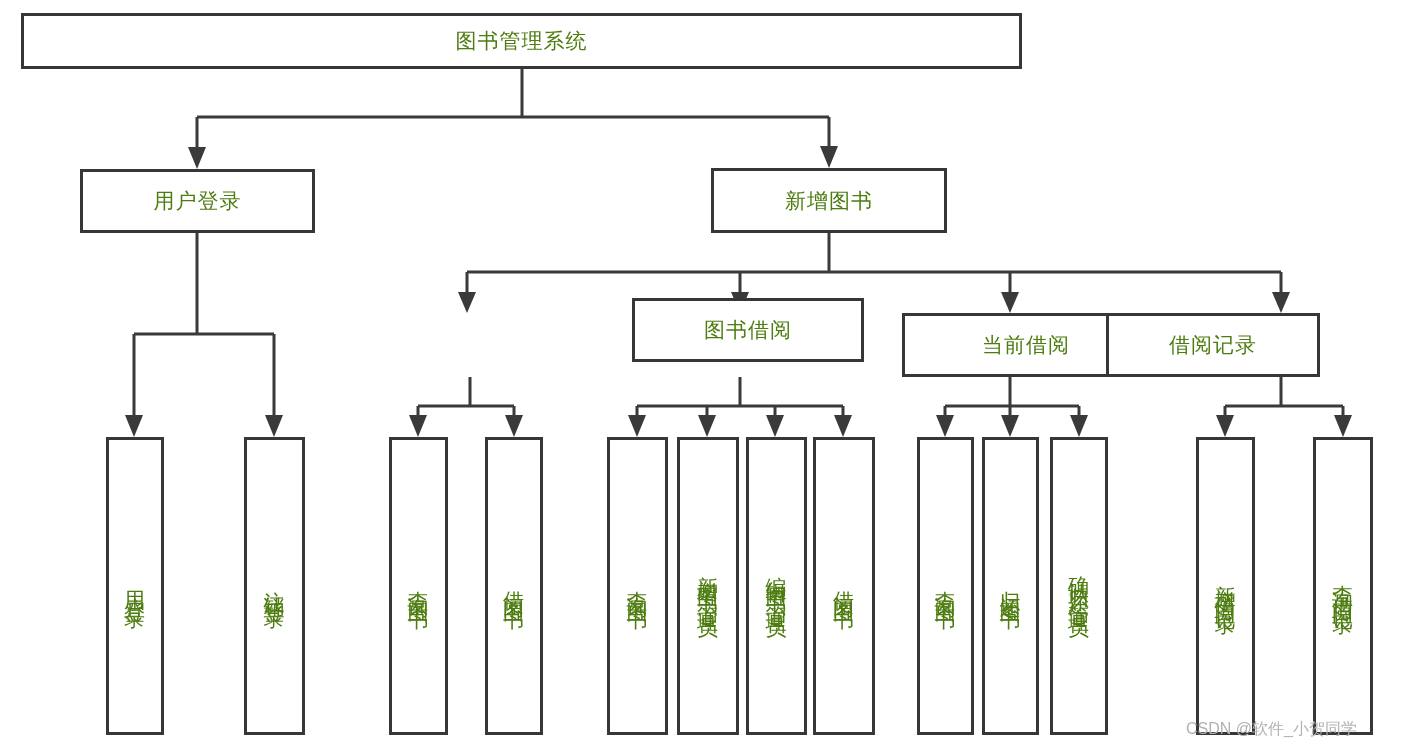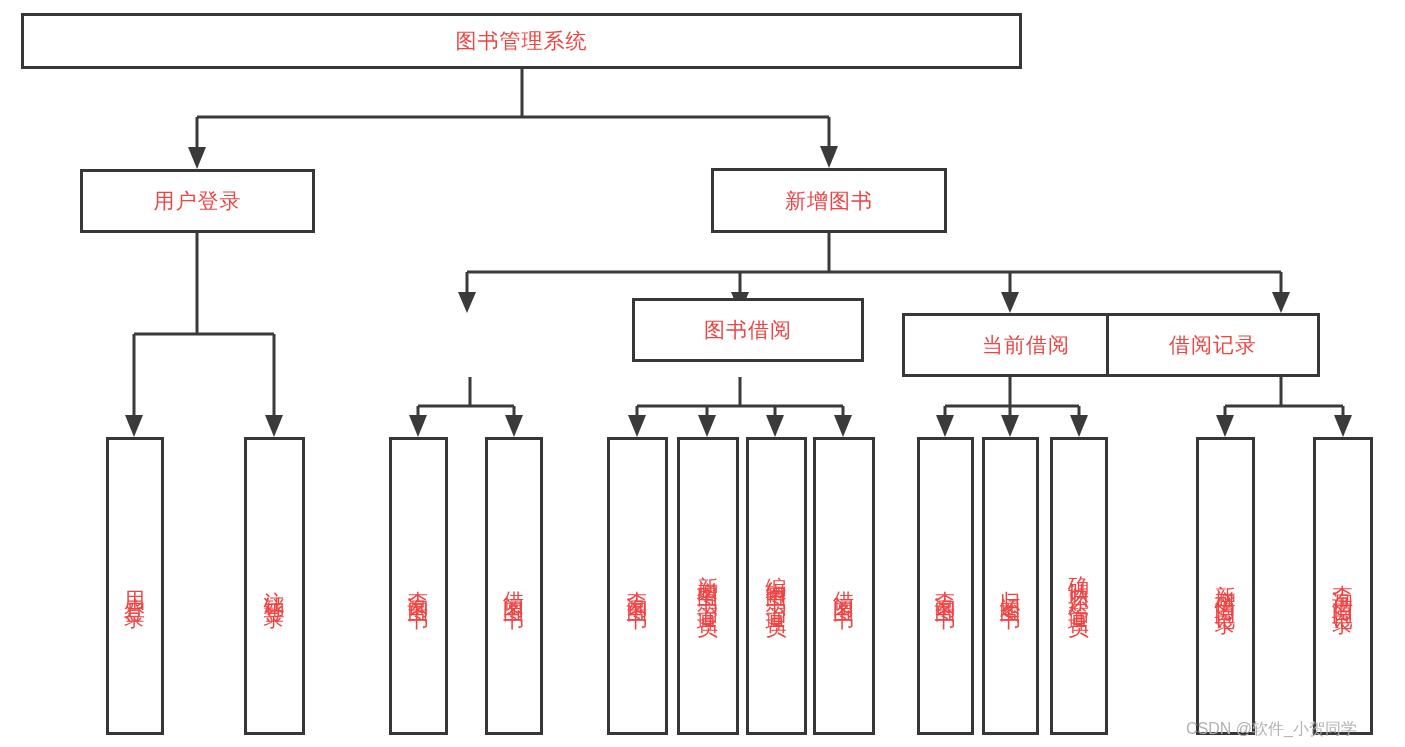--- a/index.html
+++ b/index.html
@@ -14,21 +14,21 @@
   .connector-svg {
     position: absolute;
     left: 0; top: 0;
     width: 1405px; height: 747px;
   }
   .box {
     position: absolute;
     box-sizing: border-box;
     border: 3px solid #373737;
     background: #ffffff;
-    color: #ef4444;
+    color: #4d7c0f;
     display: flex;
     align-items: center;
     justify-content: center;
     text-align: center;
   }
   .h-box { font-size: 21px; letter-spacing: 1px; }
   .v-box {
     writing-mode: vertical-rl;
     text-orientation: mixed;
     font-size: 21px;

